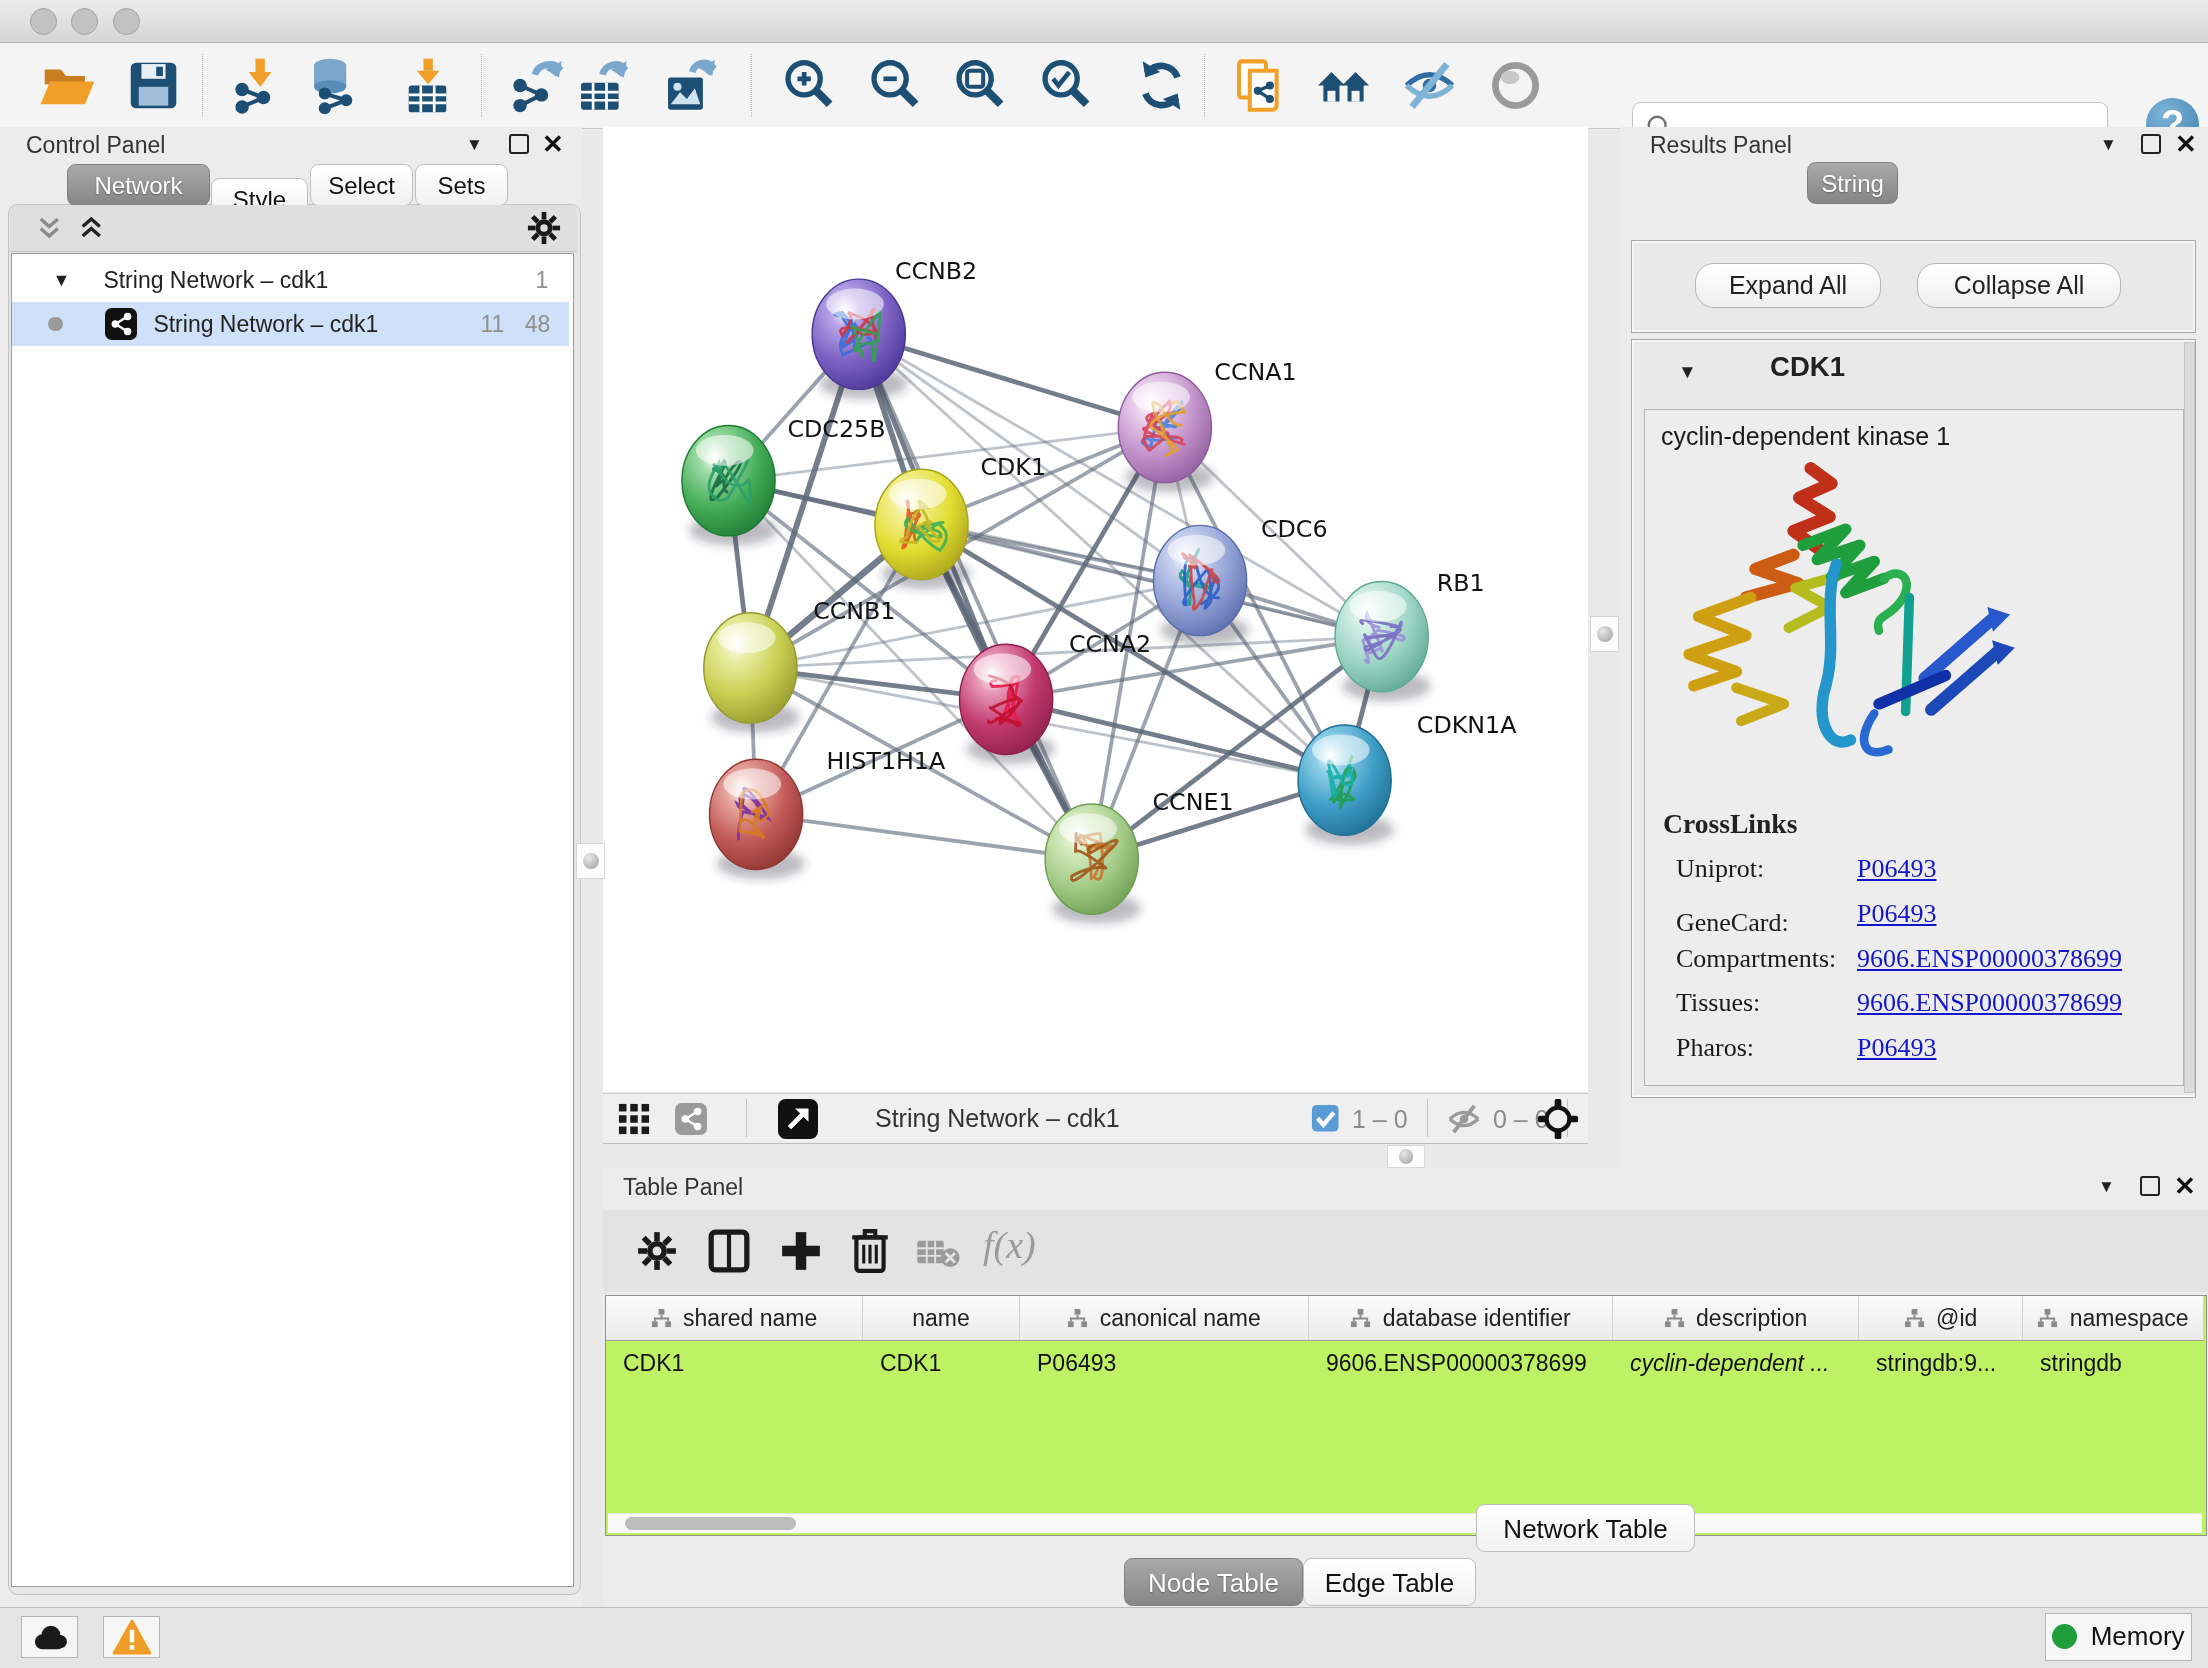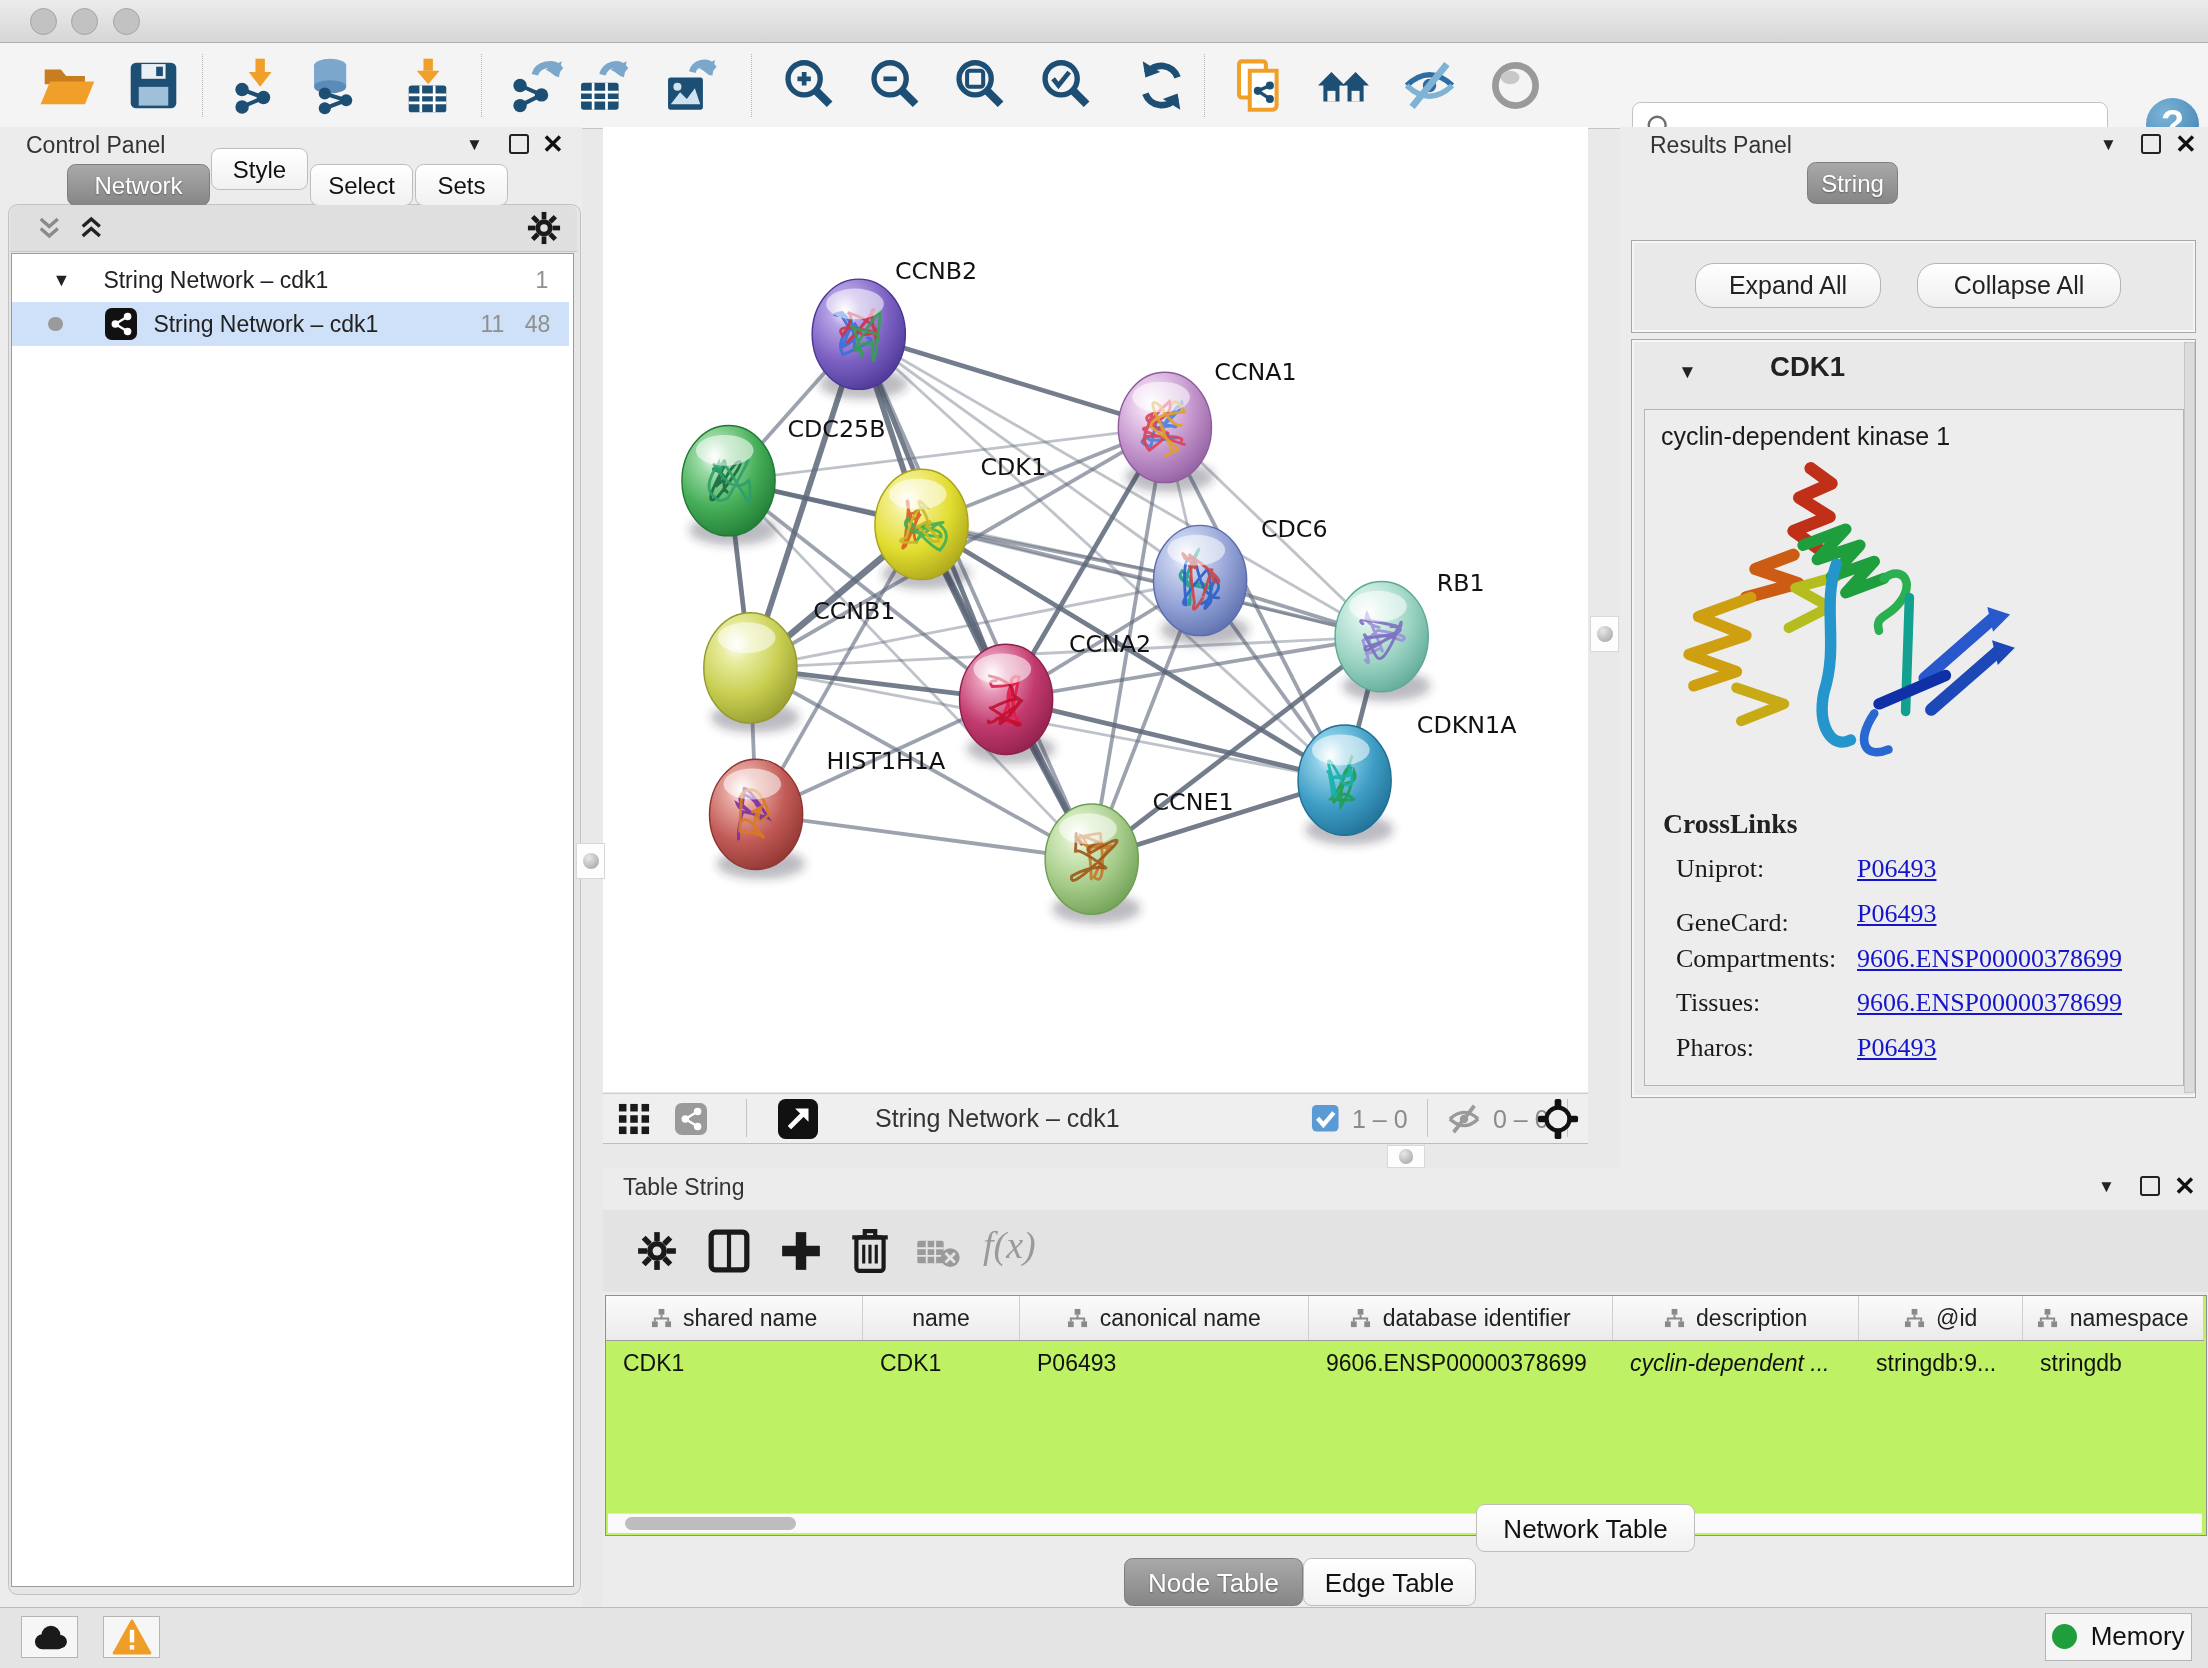--- a/index.html
+++ b/index.html
@@ -197,21 +197,21 @@
 
 <div class="abs" style="left:0;top:127px;width:582px;height:1480px;background:#ececec">
   <span class="abs panel-title" style="left:26px;top:4.8px">Control Panel</span>
   <span class="abs ph-tri" style="left:466px;top:7.6px">▼</span>
   <span class="abs ph-float" style="left:509px;top:6.7px"></span>
   <span class="abs ph-close" style="left:542px;top:7.6px">✕</span>
 </div>
 <div class="abs cp-frame"></div>
 <div id="cp-tabs">
     <div class="tab sel" style="left: 67px; top: 164px; width: 143px;">Network</div>
-    <div class="tab" style="left: 211px; top: 148px; width: 97px;">Style</div>
+    <div class="tab" style="left: 211px; top: 178px; width: 97px;">Style</div>
     <div class="tab" style="left: 310px; top: 164px; width: 103px;">Select</div>
     <div class="tab" style="left: 415px; top: 164px; width: 93px;">Sets</div>
   </div>
 <div class="abs cp-status">
   <svg class="abs" style="left:25px;top:9.5px;width:28.5px;height:27px" viewBox="0 0 30 28">
     <path d="M6 4l9 8 9-8M6 14l9 8 9-8" stroke="#8a8a8a" stroke-width="3.5" fill="none"></path>
     </svg>
   <svg class="abs" style="left:67px;top:9.5px;width:28.5px;height:27px" viewBox="0 0 30 28">
     <path d="M6 12l9-8 9 8M6 22l9-8 9 8" stroke="#222" stroke-width="3.5" fill="none"></path>
     </svg>
@@ -561,21 +561,21 @@
     <path d="M225,272 C205,302 215,320 240,310" stroke="#2868d0" stroke-width="9"></path>
   </g>
   <polygon points="344,160 368,168 350,186" fill="#2858cc"></polygon>
   <polygon points="349,195 373,203 355,221" fill="#1c48b8"></polygon>
 </svg>
 <span class="abs serif" style="left:1663px;top:808px;font-size:27.6px;font-weight:bold">CrossLinks</span>
 <div id="crosslinks"></div>
 <div class="abs" style="left:2184px;top:342px;width:8.6px;height:749px;background:#dcdcdc;border:1px solid #c6c6c6"></div>
 
 <div class="abs" style="left:603px;top:1168px;width:1605px;height:439px;background:#ececec">
-  <span class="abs panel-title" style="left:20px;top:5.7px">Table String</span>
+  <span class="abs panel-title" style="left:20px;top:5.7px">Table Panel</span>
   <span class="abs ph-tri" style="left:1495px;top:8.6px">▼</span>
   <span class="abs ph-float" style="left:1537px;top:7.6px"></span>
   <span class="abs ph-close" style="left:1571px;top:8.6px">✕</span>
 </div>
 <div class="abs tp-toolbar">
   <svg class="abs" style="left:34px;top:21px;width:40px;height:40px" viewBox="0 0 36 36">
     <g fill="#1a1a1a">
         <circle cx="18" cy="18" r="9"></circle>
     <rect x="15.5" y="1" width="5" height="8"></rect>
         <rect x="15.5" y="27" width="5" height="8"></rect>

